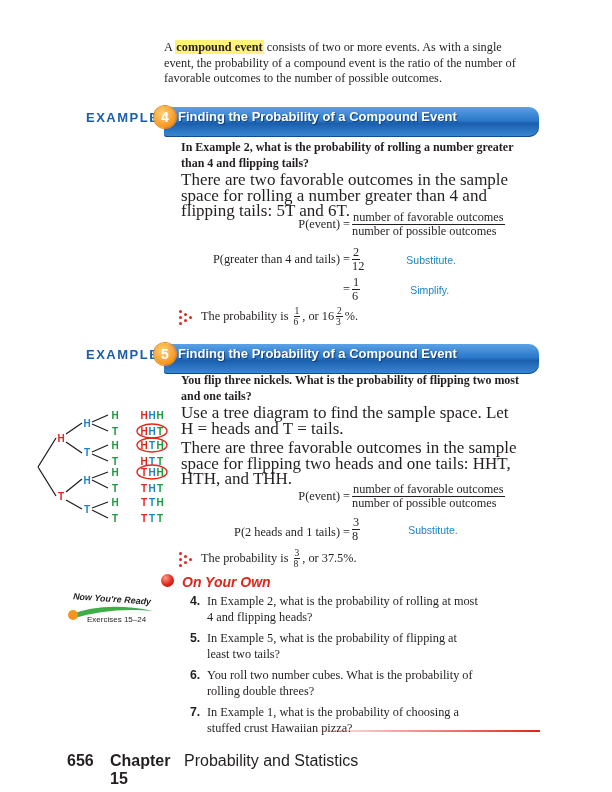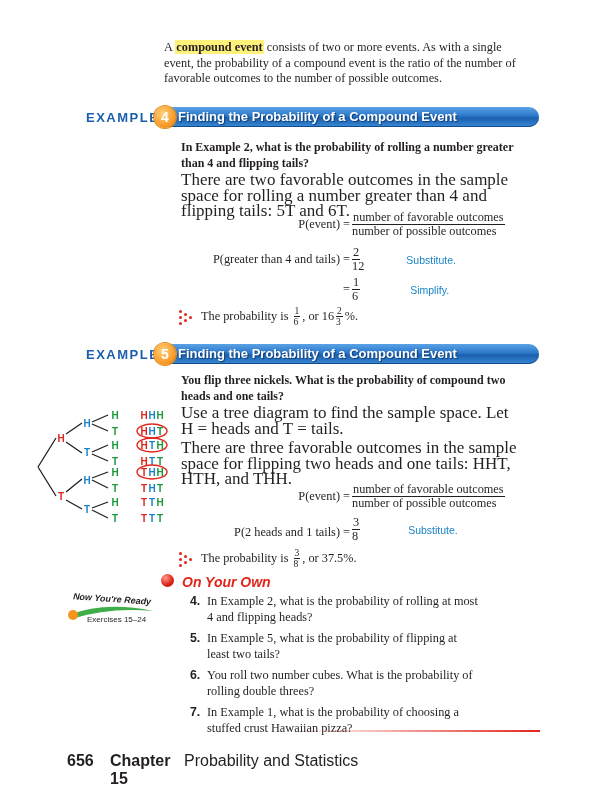--- a/index.html
+++ b/index.html
@@ -11,21 +11,21 @@
 
   .intro { left: 164px; top: 40px; width: 360px; font-size: 12.3px; line-height: 15.5px; }
   .hl { background: #fff27a; font-weight: bold; padding: 0 1px; }
 
   .ex-label { font-family: "Liberation Sans", "DejaVu Sans", sans-serif; font-weight: bold; color: #1a5fae;
               font-size: 13px; letter-spacing: 1.5px; }
   .ex-badge { width: 22px; height: 22px; border-radius: 50%;
               background: radial-gradient(circle at 40% 35%, #ffd27a, #f7941d 70%, #d96f0a);
               color: #fff; font-family: "Liberation Sans", sans-serif; font-weight: bold; font-size: 14px;
               text-align: center; line-height: 22px; box-shadow: 0 0 0 1px #e08a20; }
-  .ex-bar { height: 20px; border-radius: 3px 10px 10px 3px;
+  .ex-bar { height: 30px; border-radius: 3px 10px 10px 3px;
             background: linear-gradient(#5aa2e6 0%, #2b77c9 45%, #1a5fae 55%, #3a8ad6 100%);
             box-shadow: inset 0 -1px 0 #124b8c; }
   .ex-bar-title { color: #fff; font-family: "Liberation Sans", sans-serif; font-weight: bold; font-size: 13px;
                   line-height: 20px; padding-left: 14px; text-shadow: 1px 1px 1px #0d3d75; }
 
   .q { font-weight: bold; font-size: 12px; line-height: 15.5px; }
   .p { font-size: 17px; line-height: 15.5px; }
 
   .eqrow { display: flex; align-items: center; font-size: 12.3px; }
   .lhs { text-align: right; }
@@ -117,21 +117,21 @@
   </span>
   <span>%.</span>
 </div>
 
 <div class="abs ex-label" style="left:86px; top:347px;">EXAMPLE</div>
 <div class="abs ex-bar" style="left:164px; top:344px; width:375px;">
   <div class="ex-bar-title">Finding the Probability of a Compound Event</div>
 </div>
 <div class="abs ex-badge" style="left:154px; top:343px;">5</div>
 
-<div class="abs q serif" style="left:181px; top:373px; width:350px;">You flip three nickels. What is the probability of compound two heads and one tails?</div>
+<div class="abs q serif" style="left:181px; top:373px; width:350px;">You flip three nickels. What is the probability of flipping two most and one tails?</div>
 <div class="abs p serif" style="left:181px; top:405px; width:330px;">Use a tree diagram to find the sample space. Let H = heads and T = tails.</div>
 <div class="abs p serif" style="left:181px; top:440px; width:355px;">There are three favorable outcomes in the sample space for flipping two heads and one tails: HHT, HTH, and THH.</div>
 
 <svg class="abs" style="left:30px; top:405px;" width="140" height="125" viewBox="0 0 140 125">
   <g stroke="#231f20" stroke-width="1.3" fill="none">
     <path d="M8 62 L26 33 M8 62 L26 91"></path>
     <path d="M36 29 L52 18 M36 37 L52 48"></path>
     <path d="M36 87 L52 74 M36 95 L52 104"></path>
     <path d="M62 17 L78 10 M62 19 L78 26"></path>
     <path d="M62 47 L78 40 M62 49 L78 56"></path>

